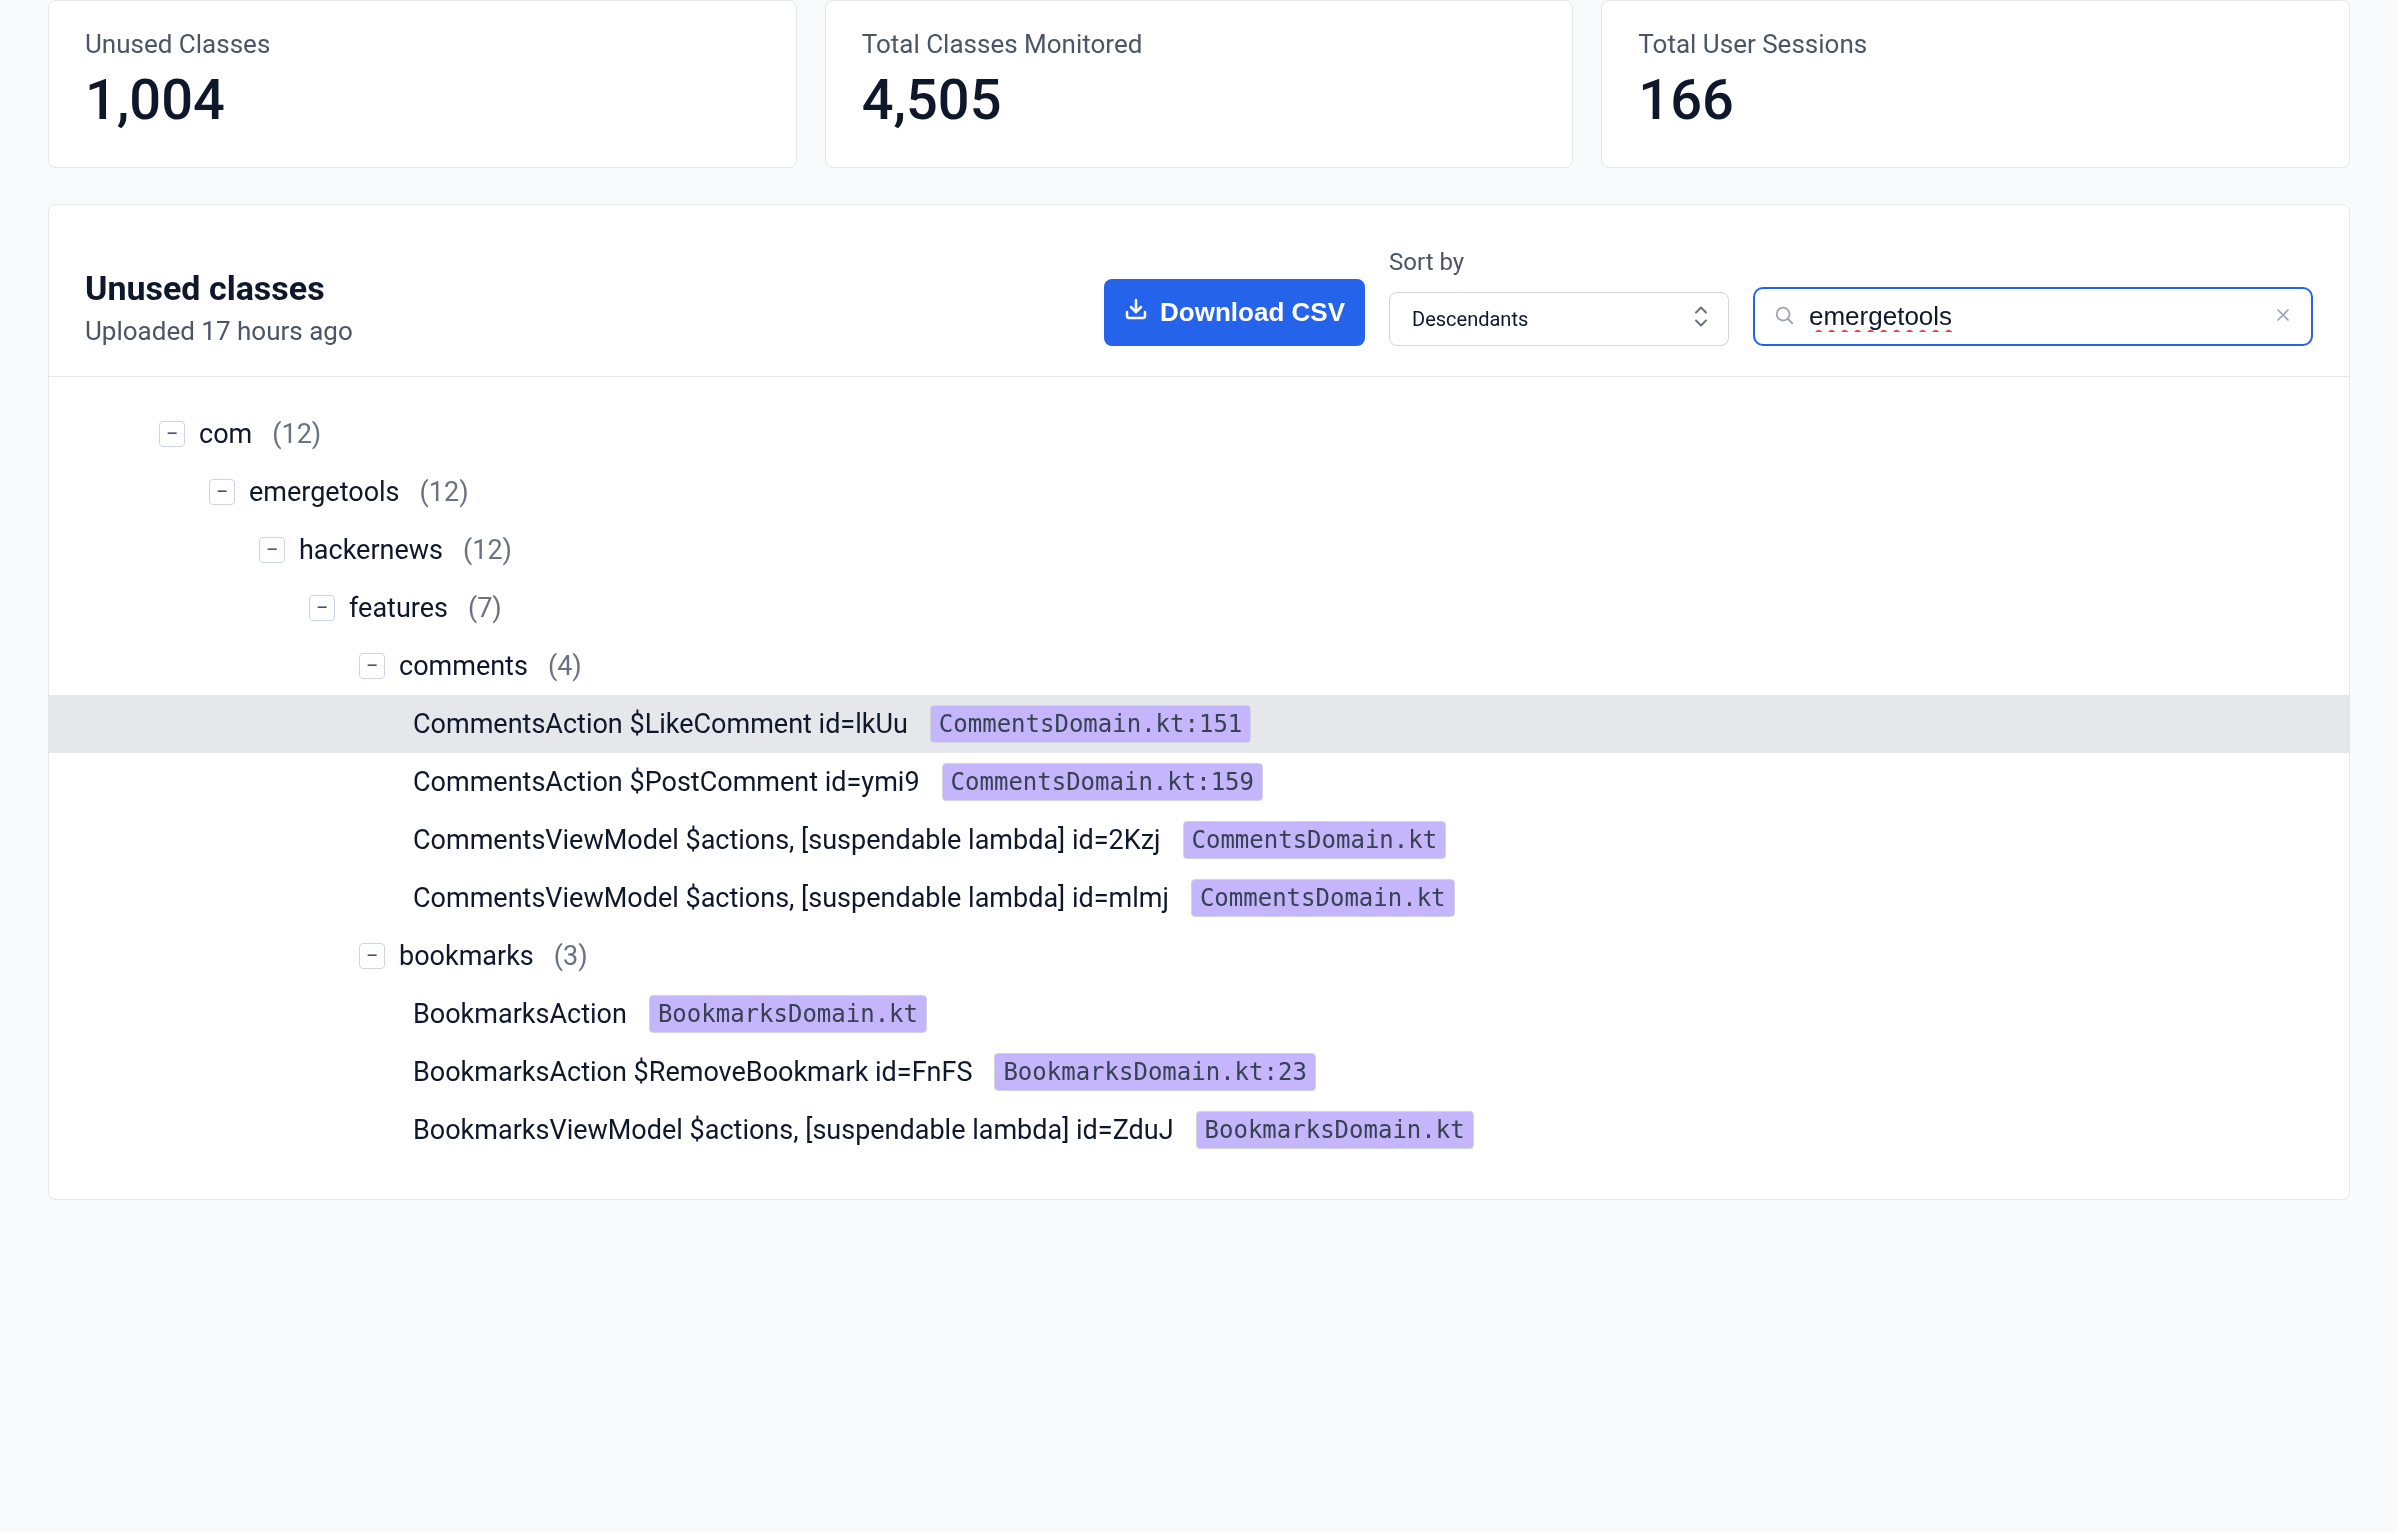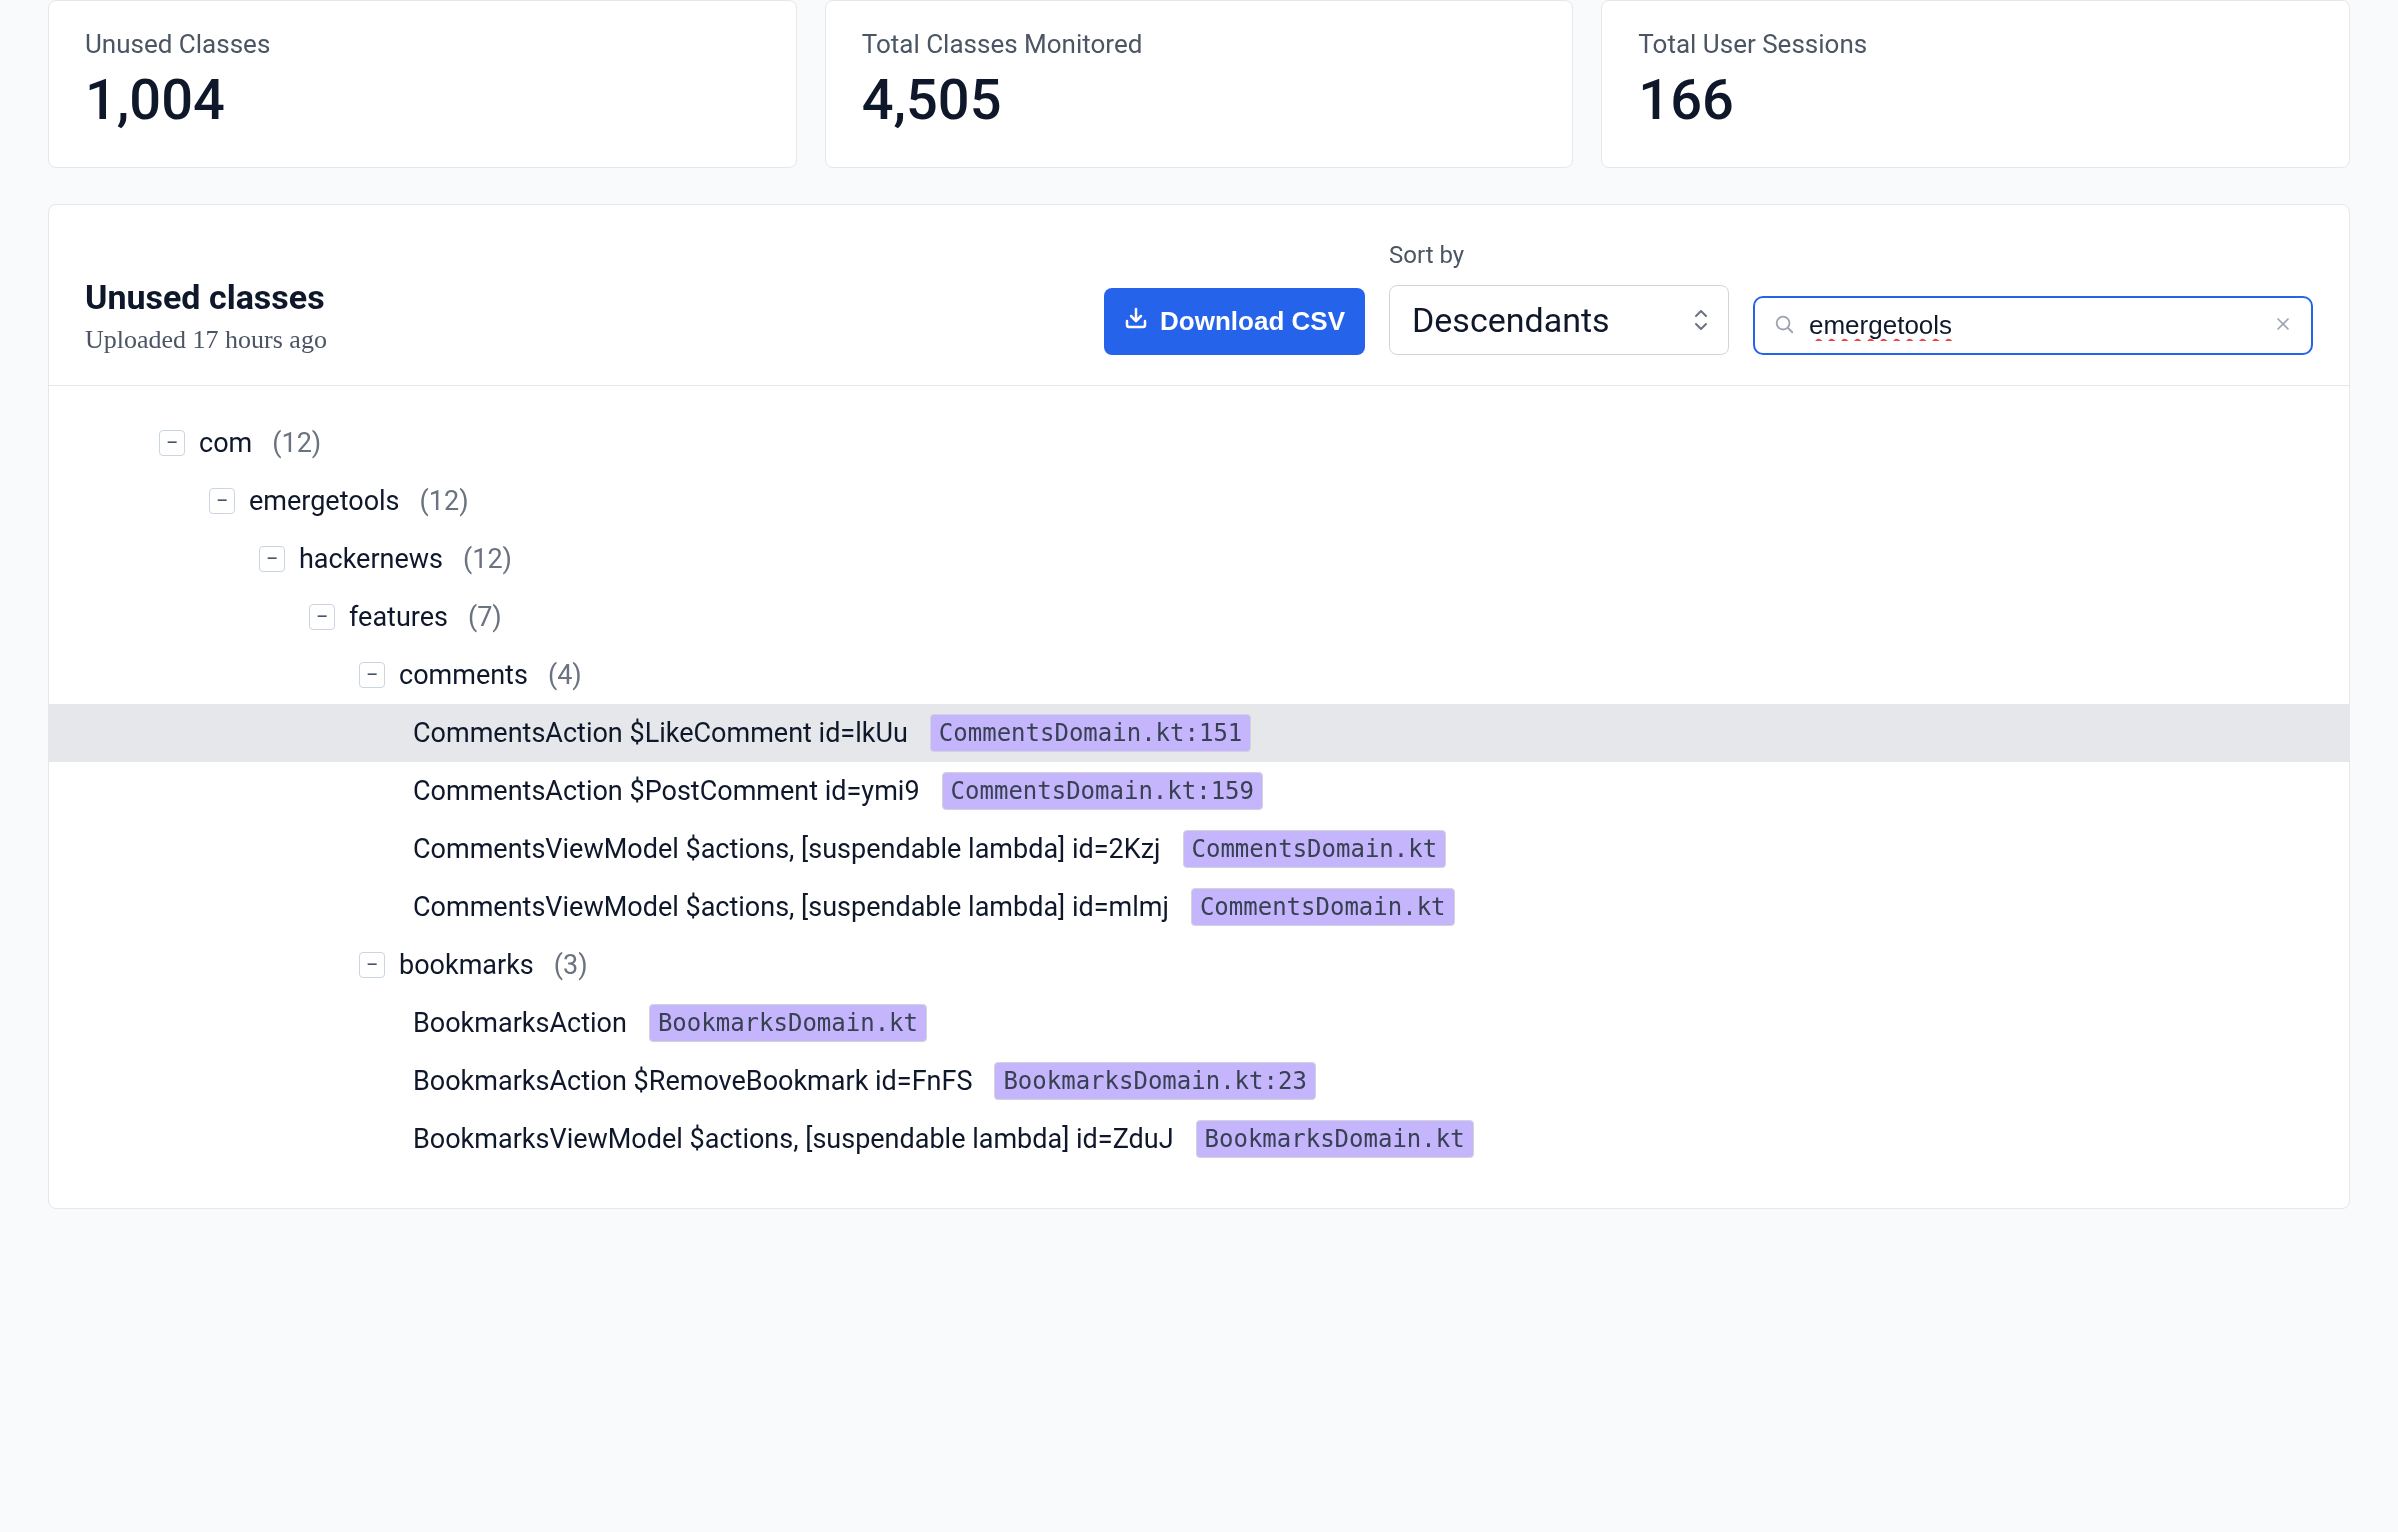--- a/index.html
+++ b/index.html
@@ -46,21 +46,20 @@
   .header-left { }
   .main-title {
     font-size: 34px;
     font-weight: 700;
     color: #0f172a;
     margin-bottom: 8px;
   }
   .uploaded {
     font-size: 26px;
     color: #4b5563;
-    font-family: Liberation Serif, serif;
   }
   .header-right {
     display: flex;
     align-items: flex-end;
     gap: 24px;
   }
   .download-btn {
     display: inline-flex;
     align-items: center;
     gap: 12px;
@@ -77,21 +76,21 @@
   .sort-group { display: flex; flex-direction: column; gap: 16px; }
   .sort-label { font-size: 24px; color: #4b5563; }
   .select-wrap {
     position: relative;
     display: inline-flex;
     align-items: flex-start;
     border: 1px solid #d1d5db;
     border-radius: 8px;
     background: #fff;
     padding: 14px 54px 14px 22px;
-    font-size: 34px;
+    font-size: 20px;
     cursor: pointer;
     min-width: 340px;
   }
   .select-caret {
     position: absolute;
     right: 18px;
     top: 50%;
     transform: translateY(-50%);
     color: #6b7280;
   }

